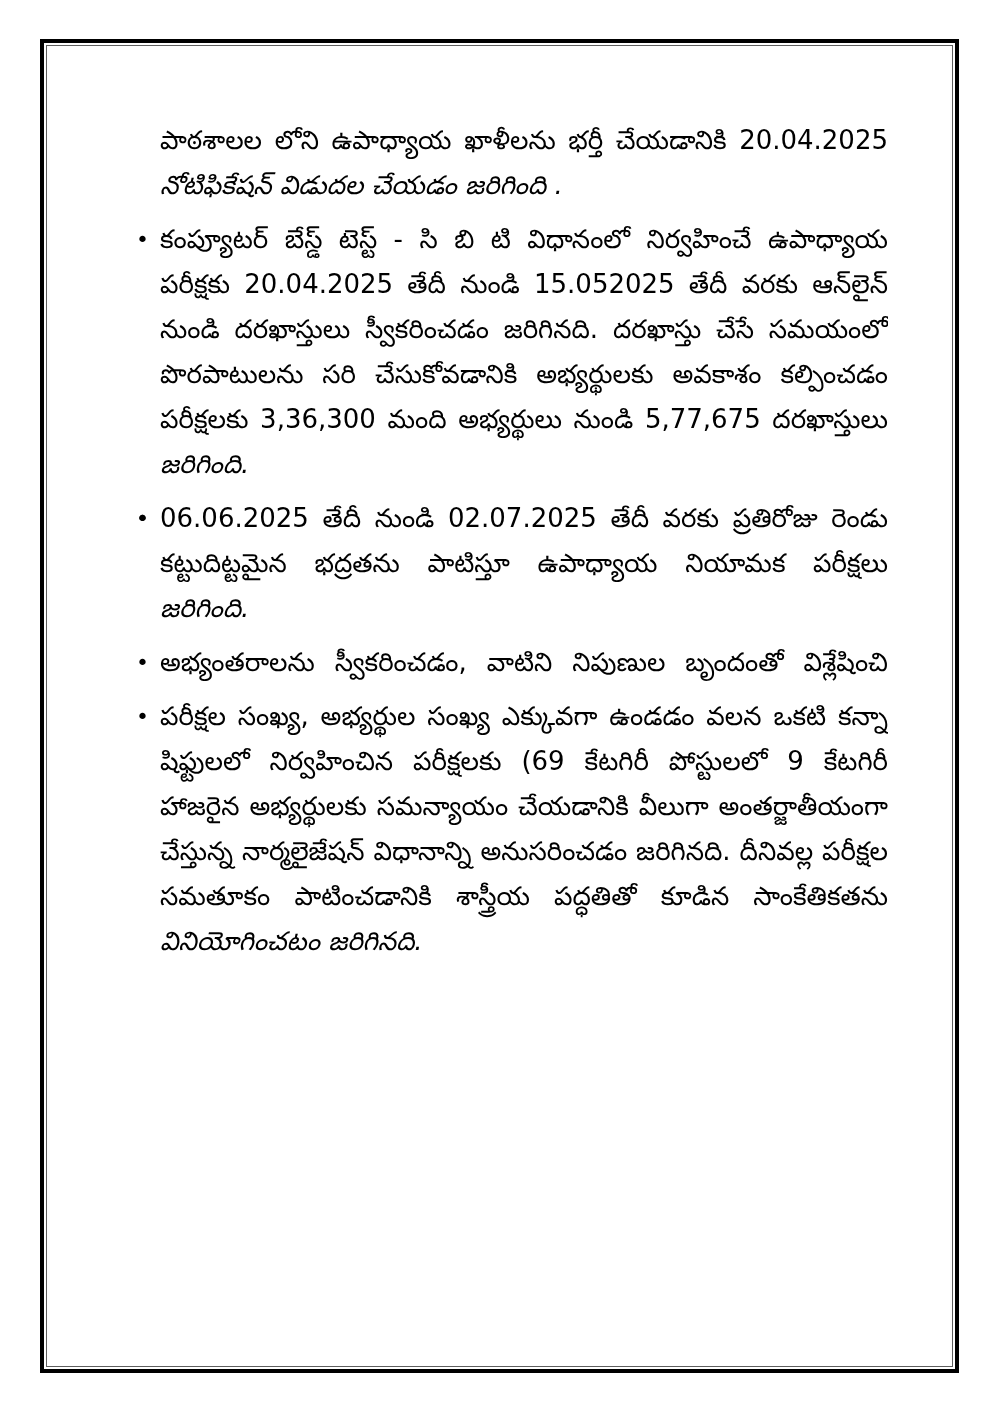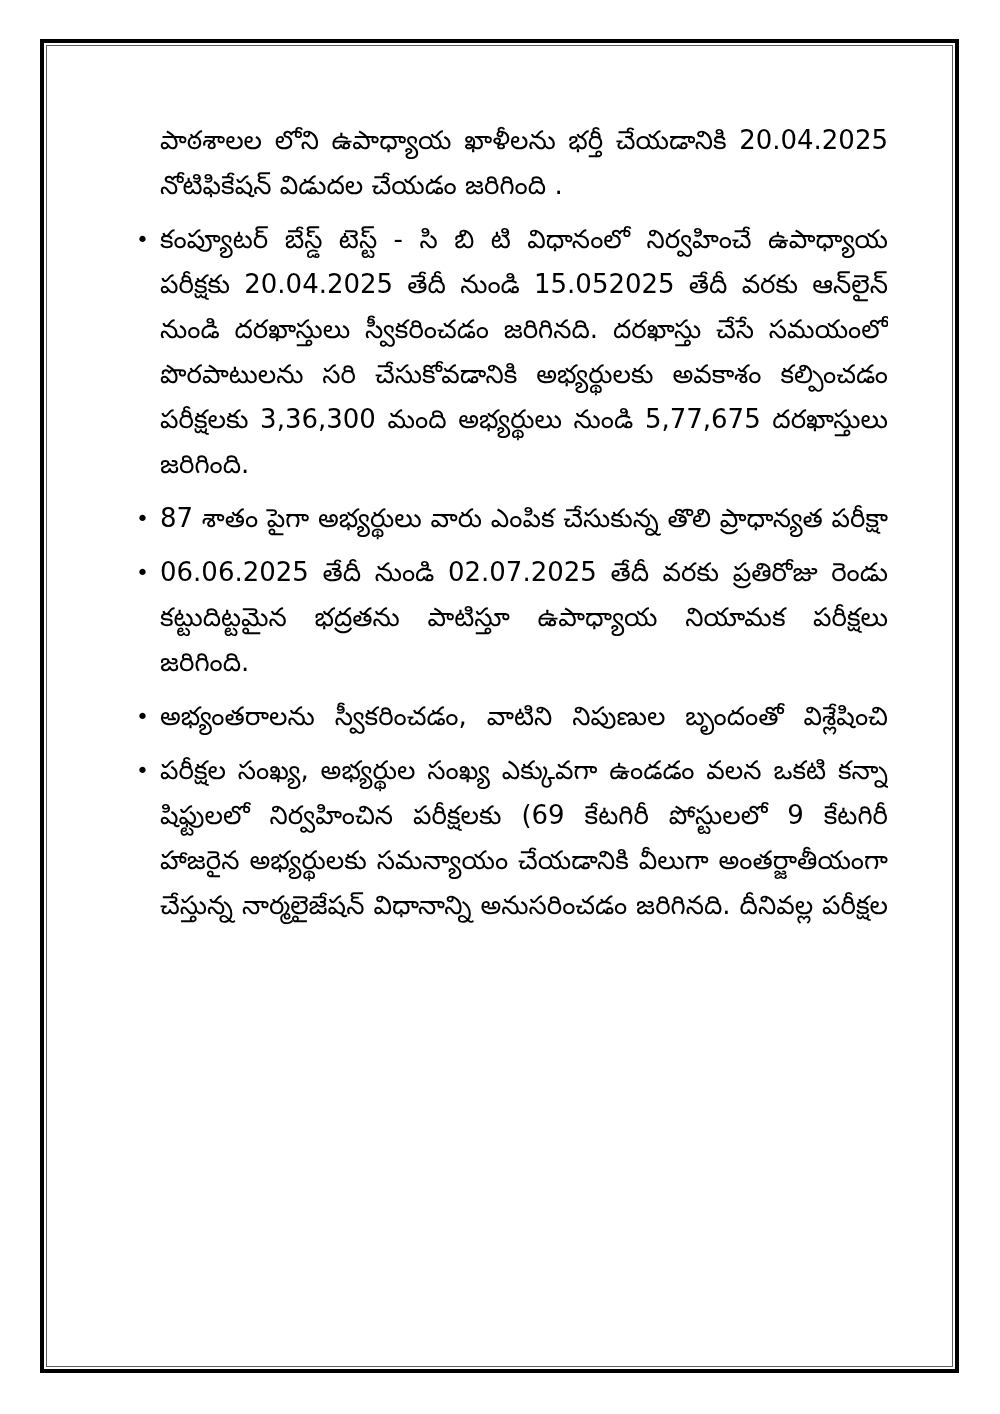--- a/index.html
+++ b/index.html
@@ -40,21 +40,21 @@
   .para { margin: 0 0 9px 0; }
   .line {
     font-size: 26px;
     line-height: 45px;
     height: 45px;
     overflow: hidden;
     text-align: justify;
     
     text-align-last: justify;
   }
-  .line.last { text-align-last: left; }
+  .line.last { text-align-last: left; font-style: italic; }
   ul.blist { list-style: none; margin: 0; padding: 0; }
   li.bitem { position: relative; margin: 0 0 9px 0; }
   .dot {
     position: absolute;
     left: -24px;
     top: 0;
     font-size: 22px;
     line-height: 45px;
     color: #000000;
   }
@@ -76,33 +76,34 @@
         <span class="dot">•</span>
         <div class="line">కంప్యూటర్ బేస్డ్ టెస్ట్ - సి బి టి విధానంలో నిర్వహించే  ఉపాధ్యాయ నియామక</div>
         <div class="line">పరీక్షకు 20.04.2025 తేదీ నుండి 15.052025 తేదీ వరకు ఆన్‌లైన్ ద్వారా అభ్యర్థుల</div>
         <div class="line">నుండి దరఖాస్తులు స్వీకరించడం జరిగినది.  దరఖాస్తు చేసే సమయంలో జరిగిన</div>
         <div class="line">పొరపాటులను సరి చేసుకోవడానికి అభ్యర్థులకు అవకాశం కల్పించడం జరిగింది. ఈ</div>
         <div class="line">పరీక్షలకు 3,36,300 మంది అభ్యర్థులు నుండి  5,77,675 దరఖాస్తులు స్వీకరించడం</div>
         <div class="line last">జరిగింది.</div>
       </li>
       <li class="bitem">
         <span class="dot">•</span>
-        <div class="line">87 శాతం పైగా అభ్యర్థులు వారు ఎంపిక చేసుకున్న తొలి ప్రాధాన్యత పరీక్షా</div>
       </li>
       <li class="bitem">
         <span class="dot">•</span>
         <div class="line">06.06.2025 తేదీ నుండి 02.07.2025 తేదీ వరకు ప్రతిరోజు రెండు షిఫ్టల్లో</div>
         <div class="line">కట్టుదిట్టమైన భద్రతను పాటిస్తూ ఉపాధ్యాయ నియామక పరీక్షలు నిర్వహించడం</div>
         <div class="line last">జరిగింది.</div>
       </li>
       <li class="bitem">
         <span class="dot">•</span>
         <div class="line">అభ్యంతరాలను స్వీకరించడం,  వాటిని  నిపుణుల బృందంతో విశ్లేషించి  తుదికిని</div>
       </li>
       <li class="bitem">
         <span class="dot">•</span>
         <div class="line">పరీక్షల సంఖ్య,  అభ్యర్థుల సంఖ్య  ఎక్కువగా ఉండడం వలన  ఒకటి కన్నా ఎక్కువ</div>
         <div class="line">షిఫ్టులలో  నిర్వహించిన  పరీక్షలకు  (69 కేటగిరీ పోస్టులలో 9 కేటగిరీ పోస్టులకు)</div>
         <div class="line">హాజరైన అభ్యర్థులకు సమన్యాయం చేయడానికి వీలుగా అంతర్జాతీయంగా అమలు</div>
         <div class="line">చేస్తున్న నార్మలైజేషన్ విధానాన్ని అనుసరించడం జరిగినది.  దీనివల్ల పరీక్షల మధ్య</div>
+        <div class="line">సమతూకం పాటించడానికి      శాస్త్రీయ పద్ధతితో కూడిన      సాంకేతికతను</div>
+        <div class="line last">వినియోగించటం జరిగినది.</div>
       </li>
     </ul>
 </div>
 
 </body></html>

